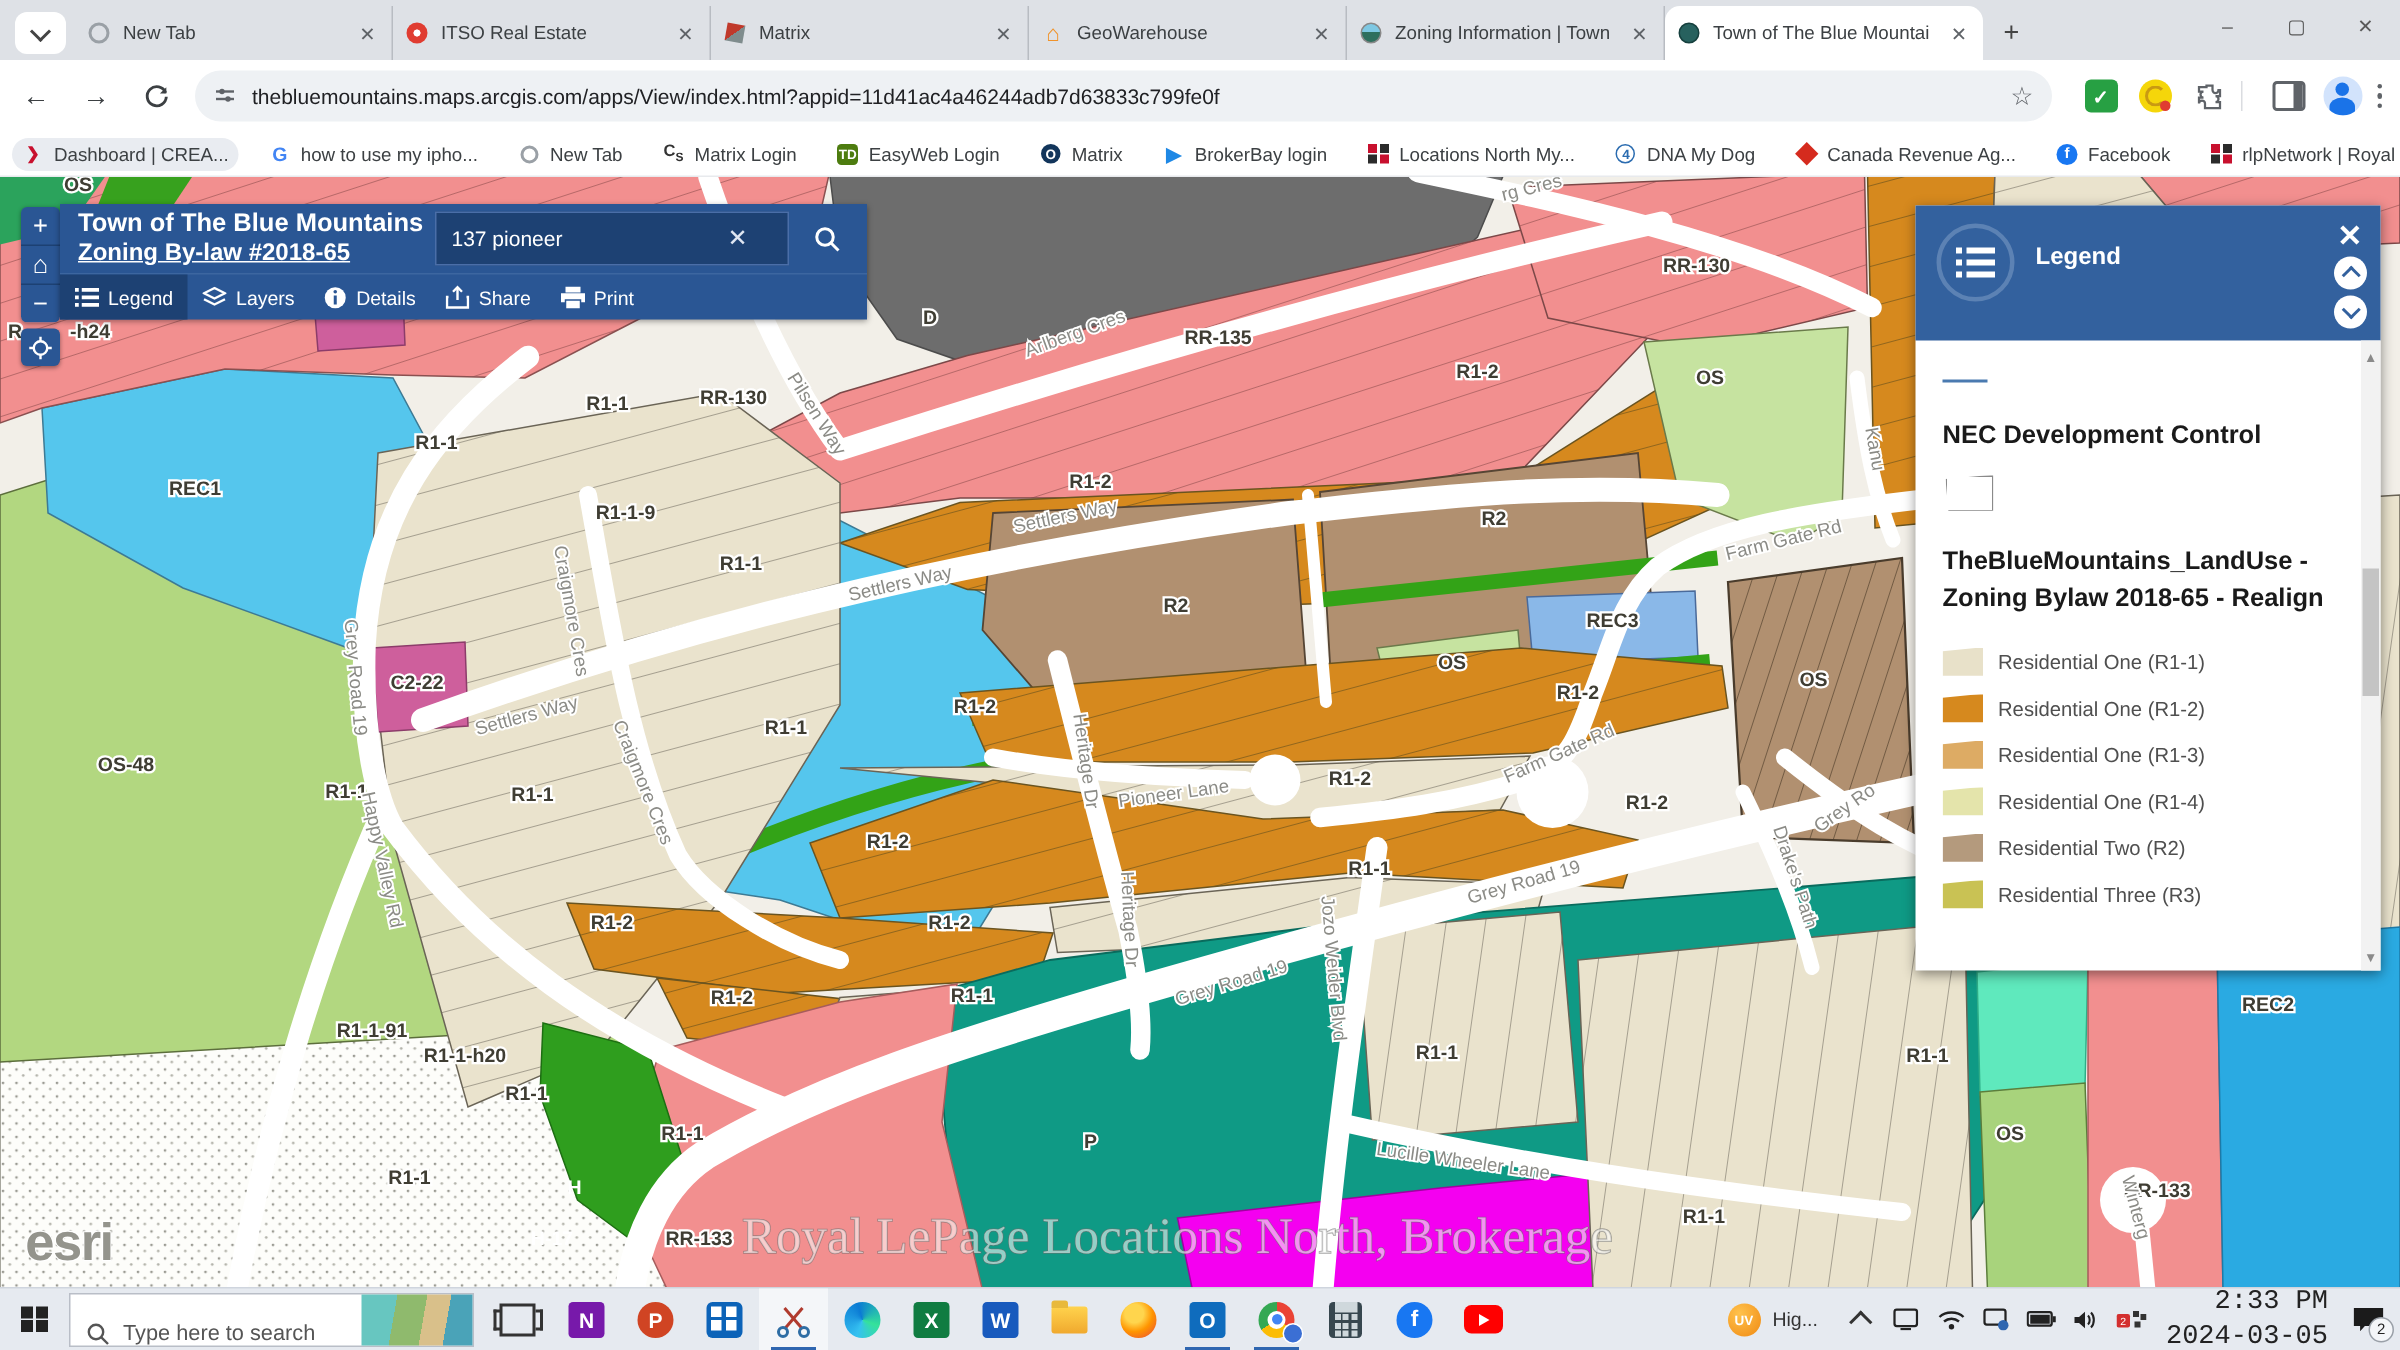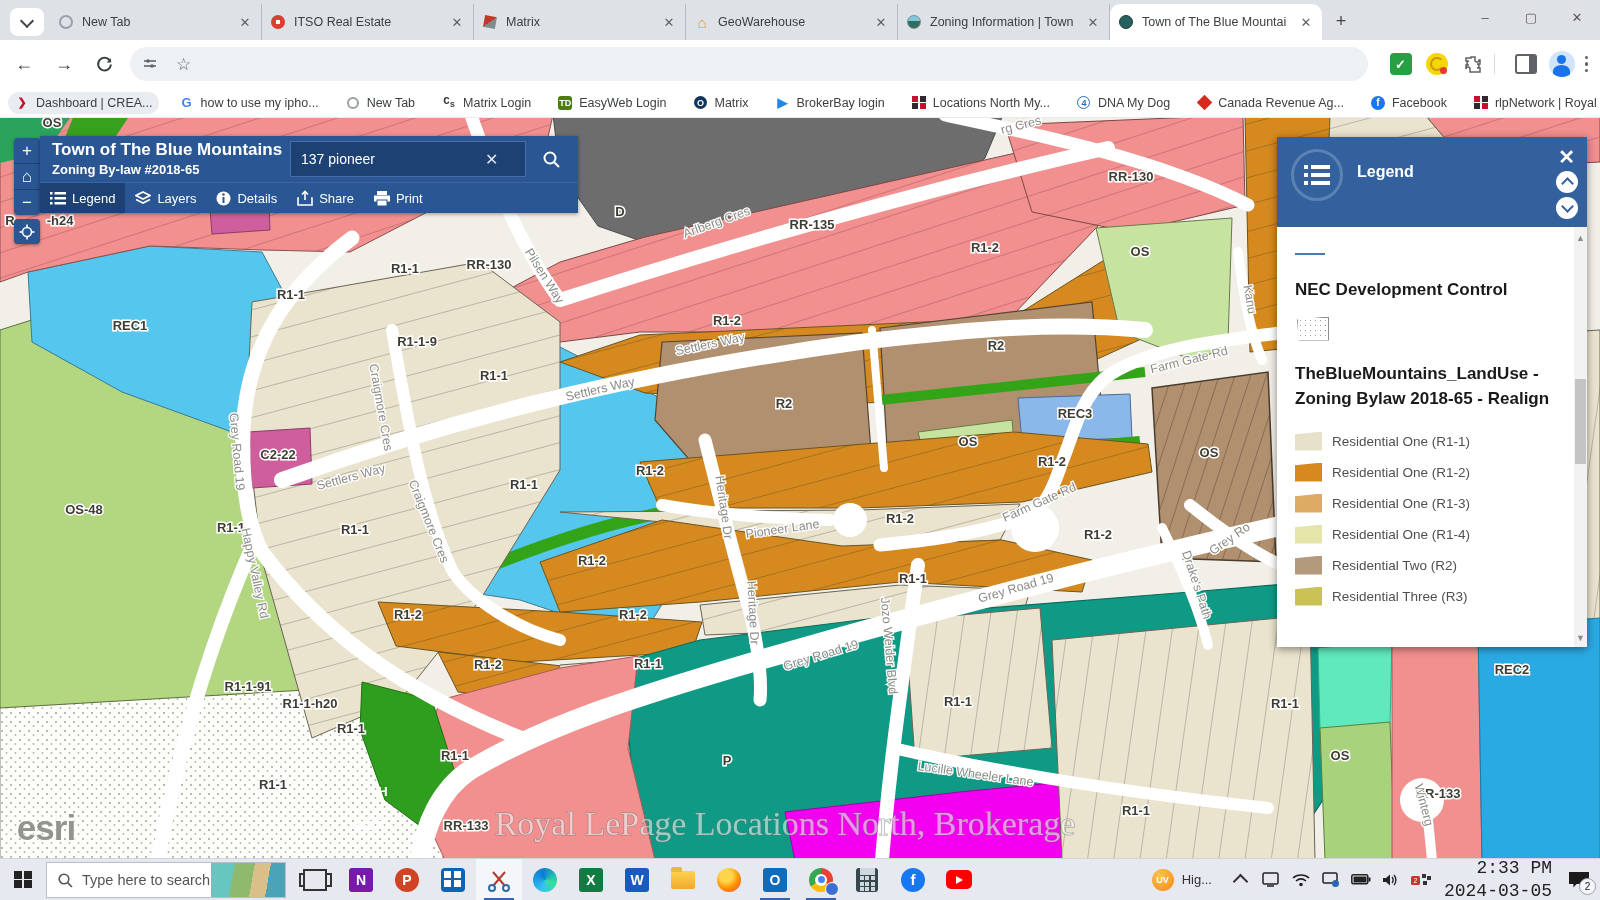--- a/index.html
+++ b/index.html
@@ -58,21 +58,21 @@
 
   
   .zoomstack{position:absolute;left:14px;top:20px;width:26px;border-radius:4px;overflow:hidden;box-shadow:0 1px 3px rgba(0,0,0,.4);}
   .zbtn{width:26px;height:25px;background:#2a5694;color:#fff;font-size:17px;display:flex;align-items:center;justify-content:center;border-bottom:1px solid #1d4173;}
   .zbtn:last-child{border-bottom:none;}
   .locatebtn{position:absolute;left:14px;top:101px;width:26px;height:25px;background:#2a5694;border-radius:4px;display:flex;align-items:center;justify-content:center;box-shadow:0 1px 3px rgba(0,0,0,.4);}
 
   .maphdr{position:absolute;left:40px;top:18px;width:538px;background:#2a5694;color:#fff;box-shadow:0 1px 4px rgba(0,0,0,.4);}
   .maphdr-top{display:flex;align-items:center;height:46px;padding:0 8px 0 12px;}
   .maphdr-title{font-size:17px;font-weight:bold;line-height:1.1;}
-  .maphdr-sub{font-size:13px;font-weight:bold;margin-top:2px;}
+  .maphdr-sub{font-size:16px;font-weight:bold;margin-top:2px;text-decoration:underline;}
   .searchwrap{margin-left:auto;display:flex;align-items:center;}
   .searchbox{width:218px;height:34px;background:#1d4173;border:1px solid #4a6ea8;display:flex;align-items:center;padding:0 8px;}
   .searchbox input{background:transparent;border:none;outline:none;color:#fff;font-size:14px;width:178px;font-family:"Liberation Sans",sans-serif;}
   .sx{color:#dfe6f2;font-size:16px;margin-left:4px;}
   .sbtn{width:38px;height:36px;display:flex;align-items:center;justify-content:center;margin-left:6px;}
   .maptools{display:flex;align-items:center;height:30px;border-top:1px solid #3c66a0;font-size:13px;}
   .mtool{display:flex;align-items:center;gap:6px;padding:0 10px;height:30px;}
   .mtool.active{background:#1d4173;}
   .mtool svg{display:block;}
 
@@ -97,21 +97,21 @@
   .lp-item span{font-size:13.5px;color:#4f4f4f;}
   .lp-scroll{position:absolute;right:0;top:90px;width:13px;bottom:0;background:#f2f2f2;}
   .lp-thumb{position:absolute;right:1px;top:152px;width:11px;height:85px;background:#c4c4c4;}
   .lp-sarr{position:absolute;right:1px;font-size:9px;color:#8a8a8a;text-align:center;width:11px;}
 
   
   .taskbar{position:absolute;left:0;right:0;bottom:0;height:42px;background:#e6eaf0;display:flex;align-items:center;border-top:1px solid #cfd5de;box-sizing:border-box;}
   .startbtn{width:46px;height:42px;display:flex;align-items:center;justify-content:center;}
   .wingrid{display:grid;grid-template-columns:8px 8px;grid-template-rows:8px 8px;gap:1.5px;}
   .wingrid i{background:#222;}
-  .tsearch{width:240px;height:36px;background:#fff;border:1px solid #b9bec7;display:flex;align-items:center;padding:0 0 0 10px;box-sizing:border-box;color:#555;font-size:14.5px;}
+  .tsearch{width:270px;height:36px;background:#fff;border:1px solid #b9bec7;display:flex;align-items:flex-end;padding:0 0 0 10px;box-sizing:border-box;color:#555;font-size:14.5px;}
   .tsearch .mag{margin-right:9px;display:flex;}
   .tsearch .thumb{margin-left:auto;width:74px;height:34px;background:linear-gradient(100deg,#67c6c0 0 30%,#8fba6d 30% 55%,#d9c08a 55% 75%,#4aa3b8 75%);}
   .tbicons{display:flex;align-items:center;height:42px;margin-left:6px;}
   .tbi{width:46px;height:42px;display:flex;align-items:center;justify-content:center;position:relative;}
   .tbi.active{background:#f4f6f9;}
   .tbi.open::after{content:"";position:absolute;left:8px;right:8px;bottom:0;height:3px;background:#2f66b0;}
   .appsq{width:24px;height:24px;border-radius:3px;color:#fff;font-weight:bold;font-size:14px;display:flex;align-items:center;justify-content:center;}
   .taskview{width:20px;height:18px;border:2px solid #333;position:relative;background:#e6eaf0;}
   .taskview::before{content:"";position:absolute;left:-6px;top:2px;width:3px;height:10px;border:2px solid #333;border-right:none;}
   .taskview::after{content:"";position:absolute;right:-7px;top:2px;width:3px;height:10px;border:2px solid #333;border-left:none;}
@@ -225,20 +225,21 @@
       <span class="omni-icon">
         <svg width="16" height="16" viewBox="0 0 16 16">
             <g stroke="#5f6368" stroke-width="1.6">
               <line x1="2" y1="5" x2="14" y2="5"></line>
               <line x1="2" y1="10" x2="14" y2="10"></line>
             </g>
             <circle cx="6" cy="5" r="1.8" fill="#5f6368"></circle>
             <circle cx="10" cy="10" r="1.8" fill="#5f6368"></circle>
           </svg>
       </span>
+      <span class="omni-url">thebluemountains.maps.arcgis.com/apps/View/index.html?appid=11d41ac4a46244adb7d63833c799fe0f</span>
       <span class="star">☆</span>
     </div>
     <div class="extbtn">
         <span class="ext-green">✓</span>
       </div>
     <div class="extbtn">
         <span class="ext-yellow"></span>
       </div>
     <div class="extbtn">
       <svg width="20" height="20" viewBox="0 0 20 20">
@@ -274,21 +275,21 @@
           <span>how to use my ipho...</span>
         </div>
         <div class="bm">
           <span class="bicon">
             <span class="fav-circle" style="width:12px;height:12px;border:2px solid #9aa0a6;box-sizing:border-box;"></span>
           </span>
           <span>New Tab</span>
         </div>
         <div class="bm">
           <span class="bicon">
-            <span style="color:#333;font-size:11px;font-family:Liberation Mono, monospace;">C<sub style="font-size:8px;">S</sub></span>
+            <span style="color:#333;font-size:11px;">C<sub style="font-size:8px;">S</sub></span>
           </span>
           <span>Matrix Login</span>
         </div>
         <div class="bm">
           <span class="bicon">
             <span class="bm-sq" style="background:#4d7c0f;">TD</span>
           </span>
           <span>EasyWeb Login</span>
         </div>
         <div class="bm">

